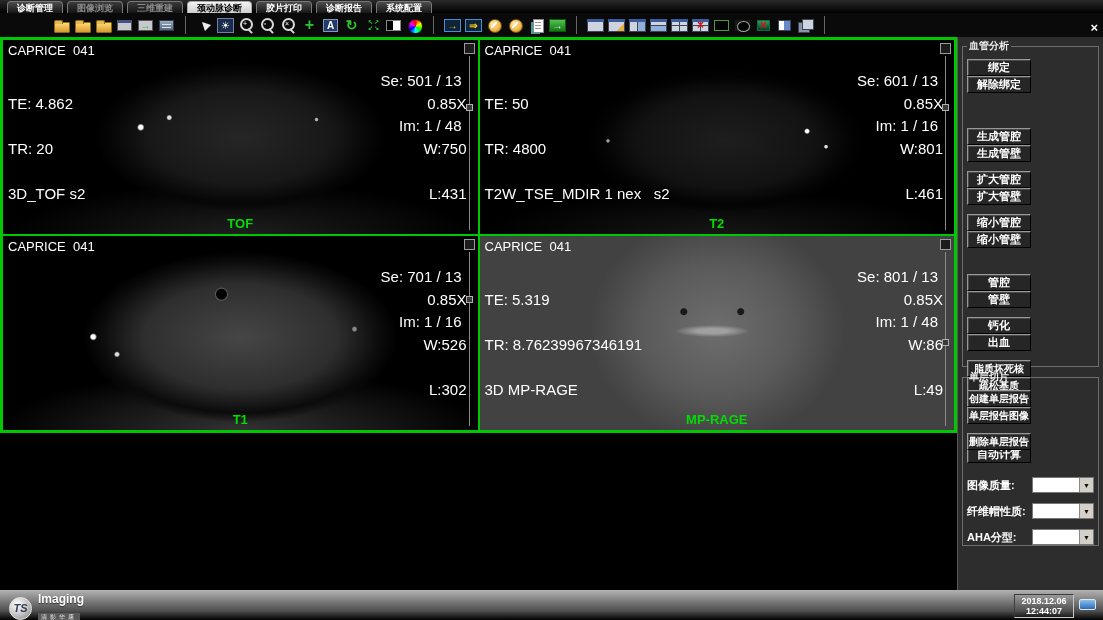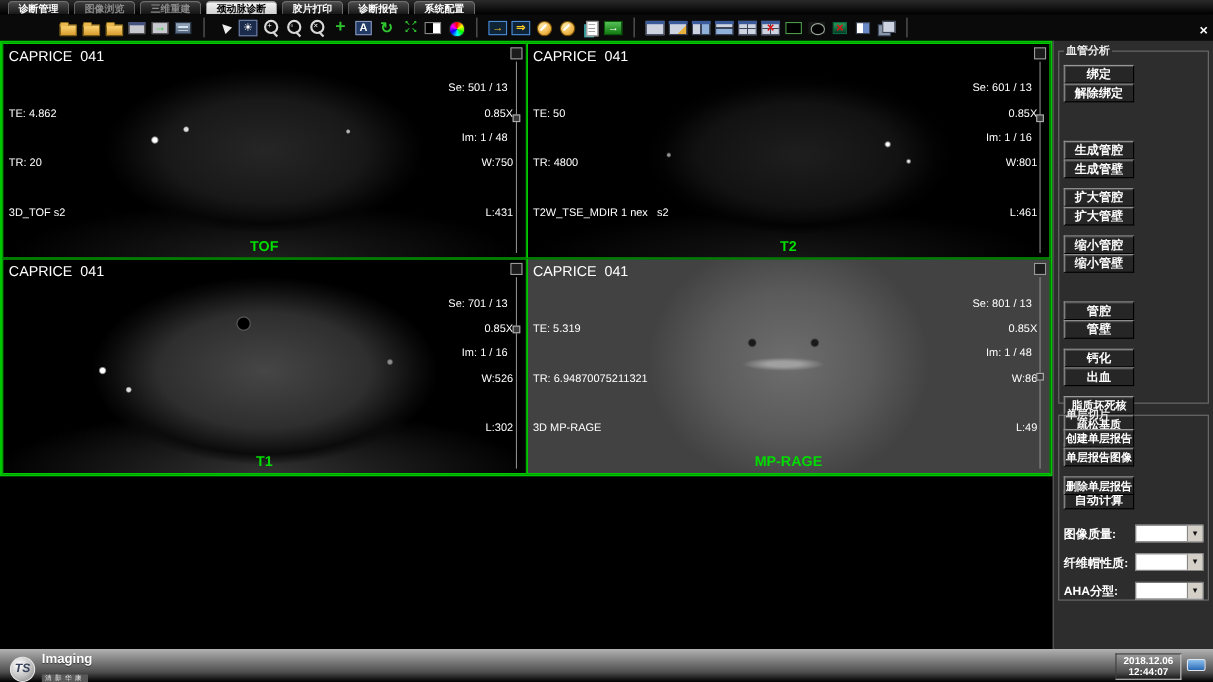--- a/index.html
+++ b/index.html
@@ -126,21 +126,21 @@
     radial-gradient(ellipse 340px 80px at 50% 100%, #323232, transparent 72%); }
   .mri-mprage { left:20%; background:
     radial-gradient(circle 5px at 43% 39%, #1a1a1a 60%, transparent 80%),
     radial-gradient(circle 5px at 55% 39%, #1a1a1a 60%, transparent 80%),
     radial-gradient(ellipse 50px 8px at 49% 49%, #a0a0a0 30%, transparent 75%),
     radial-gradient(ellipse 135px 118px at 50% 48%, #6e6e6e, #5a5a5a 55%, #4c4c4c 78%, #424242 95%),
     repeating-linear-gradient(0deg, rgba(255,255,255,0.06) 0 1px, rgba(0,0,0,0.07) 1px 2px),
     repeating-linear-gradient(90deg, rgba(255,255,255,0.04) 0 1px, transparent 1px 3px),
     #3e3e3e; }
 
-  .ol { position:absolute; color:#fff; font-size:10px; line-height:15px; white-space:pre; z-index:2; }
+  .ol { position:absolute; color:#fff; font-size:15px; line-height:15px; white-space:pre; z-index:2; }
   .ol-tl { top:3px; left:5px; font-size:13px; }
   .ol-tr { top:3px; right:16px; text-align:right; }
   .ol-bl { bottom:3px; left:5px; }
   .ol-br { bottom:3px; right:11px; text-align:right; }
   .ol-label { bottom:3px; left:50%; transform:translateX(-50%); color:#00dd00; font-weight:bold; font-size:13px; }
 
   .vbox   { position:absolute; top:3px; right:3px; width:11px; height:11px; border:1px solid #9a9a9a; background:#1c1c1c; z-index:3; }
   .vtrack { position:absolute; top:16px; bottom:4px; right:8px; width:1px; background:#8a8a8a; z-index:3; }
   .vthumb { position:absolute; right:5px; width:7px; height:7px; border:1px solid #b0b0b0; background:#3a3a3a; z-index:3; }
   .v1 .vthumb { top:33%; } .v2 .vthumb { top:33%; } .v3 .vthumb { top:31%; } .v4 .vthumb { top:53%; }
@@ -319,21 +319,21 @@
 
   <div class="vp v4">
     <div class="mri mri-mprage"></div>
     <div class="ol ol-tl">CAPRICE  041</div>
     <div class="ol ol-tr">
       <div>Se: 801 / 13</div>
       <div>Im: 1 / 48</div>
     </div>
     <div class="ol ol-bl">
       <div>TE: 5.319</div>
-      <div>TR: 6.94870075211321</div>
+      <div>TR: 8.76239967346191</div>
       <div>3D MP-RAGE</div>
     </div>
     <div class="ol ol-label">MP-RAGE</div>
     <div class="ol ol-br">
       <div>0.85X</div>
       <div>W:86</div>
       <div>L:49</div>
     </div>
     <div class="vbox"></div>
     <div class="vtrack"></div>

